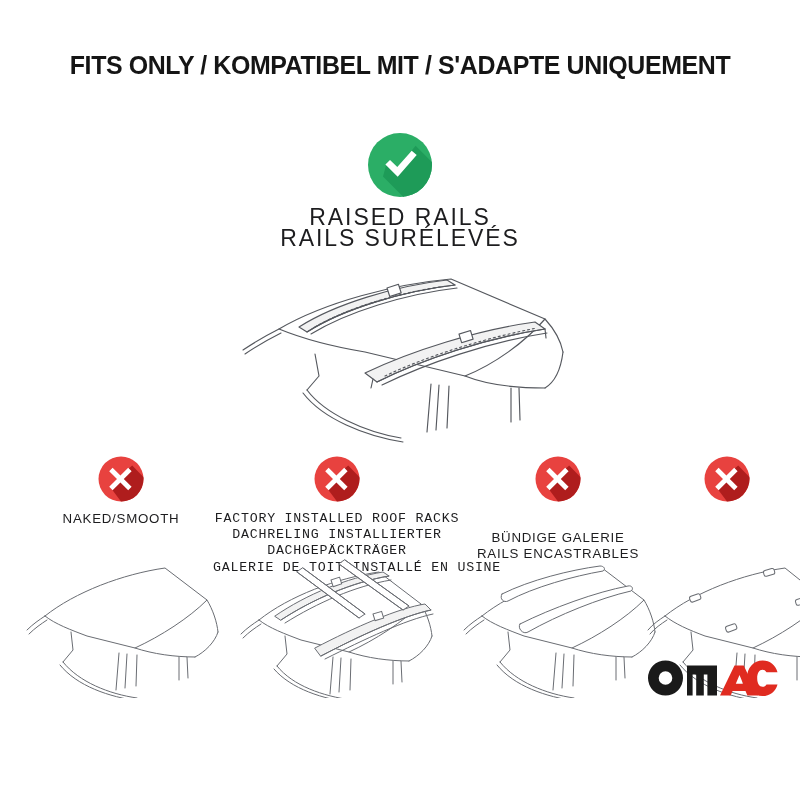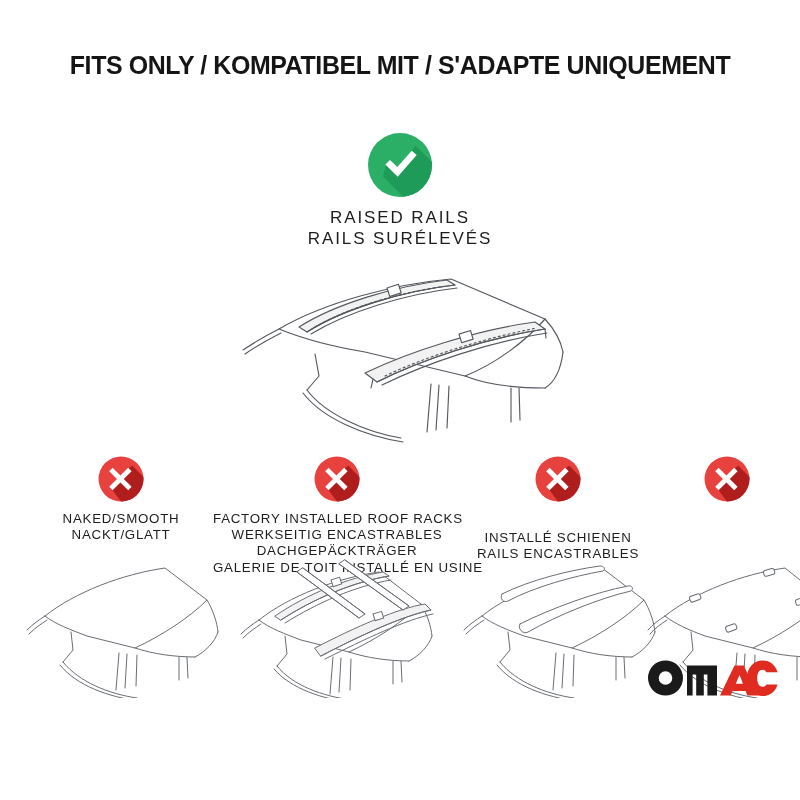--- a/index.html
+++ b/index.html
@@ -50,21 +50,21 @@
   }
   .badge {
     width: 66px;
     height: 66px;
     position: relative;
   }
   .badge svg { display: block; }
 
   .hero-labels {
     margin-top: 9px;
-    font-size: 17px;
+    font-size: 23px;
     line-height: 21px;
     font-weight: 300;
     letter-spacing: 1.9px;
     color: #1d1d1f;
   }
   .hero-labels div { white-space: nowrap; }
 
   
   .hero-art {
     position: absolute;
@@ -81,21 +81,21 @@
     top: 452px;
     width: 800px;
     height: 250px;
   }
   .col {
     position: absolute;
     top: 0;
     text-align: center;
   }
   .col-0 { left: 6px;   width: 214px; }
-  .col-1 { left: 205px; width: 248px; }
+  .col-1 { left: 205px; width: 248px; font-family: Liberation Mono, monospace; }
   .col-2 { left: 445px; width: 210px; }
   .col-3 { left: 637px; width: 164px; }
 
   .xbadge-wrap { display: flex; justify-content: center; }
   .xbadge {
     width: 46px;
     height: 46px;
   }
   .xbadge svg { display: block; }
 
@@ -210,21 +210,20 @@
         <div class="xbadge">
           <svg width="46" height="46" viewBox="0 0 46 46" aria-hidden="true">
             <circle cx="23" cy="23" r="22.5" fill="#E8423F"></circle>
             <path d="M23 45.5A22.5 22.5 0 0 0 45.5 23c0-.7-.03-1.4-.1-2.1L34.2 9.6 23 19.3 12.5 31.4z" fill="#AF1D1D"></path>
             <path d="M14.6 11.8l-3.4 3.4L19 23l-7.8 7.8 3.4 3.4L22.4 26.4l7.8 7.8 3.4-3.4L25.8 23l7.8-7.8-3.4-3.4L22.4 19.6z" fill="#ffffff"></path>
           </svg>
         </div>
       </div>
       <div class="col-labels">
         <div>NAKED/SMOOTH</div>
-        <div>NACKT/GLATT</div>
       </div>
       <div class="col-art">
         <svg width="196" height="140" viewBox="0 0 196 140" fill="none" stroke="#6a6d73" stroke-width="1" stroke-linejoin="round" stroke-linecap="round">
           <path d="M22 58 C52 34 100 16 142 10 L184 42 C166 60 138 78 112 90 L64 78 C48 72 32 66 22 58 Z" fill="#fff"></path>
           <path d="M22 58 C16 62 10 66 4 72"></path>
           <path d="M24 62 C18 66 12 70 6 76"></path>
           <path d="M48 74 L50 92 L40 104"></path>
           <path d="M40 104 C56 124 86 136 114 140"></path>
           <path d="M37 107 C54 128 86 139 116 143"></path>
           <path d="M112 90 C130 96 152 99 172 99"></path>
@@ -244,21 +243,21 @@
         <div class="xbadge">
           <svg width="46" height="46" viewBox="0 0 46 46" aria-hidden="true">
             <circle cx="23" cy="23" r="22.5" fill="#E8423F"></circle>
             <path d="M23 45.5A22.5 22.5 0 0 0 45.5 23c0-.7-.03-1.4-.1-2.1L34.2 9.6 23 19.3 12.5 31.4z" fill="#AF1D1D"></path>
             <path d="M14.6 11.8l-3.4 3.4L19 23l-7.8 7.8 3.4 3.4L22.4 26.4l7.8 7.8 3.4-3.4L25.8 23l7.8-7.8-3.4-3.4L22.4 19.6z" fill="#ffffff"></path>
           </svg>
         </div>
       </div>
       <div class="col-labels">
         <div>FACTORY INSTALLED ROOF RACKS</div>
-        <div>WERKSEITIG ENCASTRABLES</div>
+        <div>DACHRELING INSTALLIERTER</div>
         <div>DACHGEPÄCKTRÄGER</div>
         <div>GALERIE DE TOIT INSTALLÉ EN USINE</div>
       </div>
       <div class="col-art">
         <svg width="208" height="150" viewBox="0 0 208 150" fill="none" stroke="#6a6d73" stroke-width="1" stroke-linejoin="round" stroke-linecap="round">
           <path d="M26 72 C56 48 104 30 146 24 L188 56 C170 74 142 92 116 104 L68 92 C52 86 36 80 26 72 Z" fill="#fff"></path>
           <path d="M26 72 C20 76 14 80 8 86"></path>
           <path d="M28 76 C22 80 16 84 10 90"></path>
           <path d="M52 88 L54 106 L44 118"></path>
           <path d="M44 118 C60 138 90 148 118 152"></path>
@@ -297,21 +296,21 @@
       <div class="xbadge-wrap">
         <div class="xbadge">
           <svg width="46" height="46" viewBox="0 0 46 46" aria-hidden="true">
             <circle cx="23" cy="23" r="22.5" fill="#E8423F"></circle>
             <path d="M23 45.5A22.5 22.5 0 0 0 45.5 23c0-.7-.03-1.4-.1-2.1L34.2 9.6 23 19.3 12.5 31.4z" fill="#AF1D1D"></path>
             <path d="M14.6 11.8l-3.4 3.4L19 23l-7.8 7.8 3.4 3.4L22.4 26.4l7.8 7.8 3.4-3.4L25.8 23l7.8-7.8-3.4-3.4L22.4 19.6z" fill="#ffffff"></path>
           </svg>
         </div>
       </div>
       <div class="col-labels">
-        <div>INSTALLÉ SCHIENEN</div>
+        <div>BÜNDIGE GALERIE</div>
         <div>RAILS ENCASTRABLES</div>
       </div>
       <div class="col-art">
         <svg width="196" height="140" viewBox="0 0 196 140" fill="none" stroke="#6a6d73" stroke-width="1" stroke-linejoin="round" stroke-linecap="round">
           <path d="M22 58 C52 34 100 16 142 10 L184 42 C166 60 138 78 112 90 L64 78 C48 72 32 66 22 58 Z" fill="#fff"></path>
           <path d="M22 58 C16 62 10 66 4 72"></path>
           <path d="M24 62 C18 66 12 70 6 76"></path>
           <path d="M48 74 L50 92 L40 104"></path>
           <path d="M40 104 C56 124 86 136 114 140"></path>
           <path d="M37 107 C54 128 86 139 116 143"></path>

